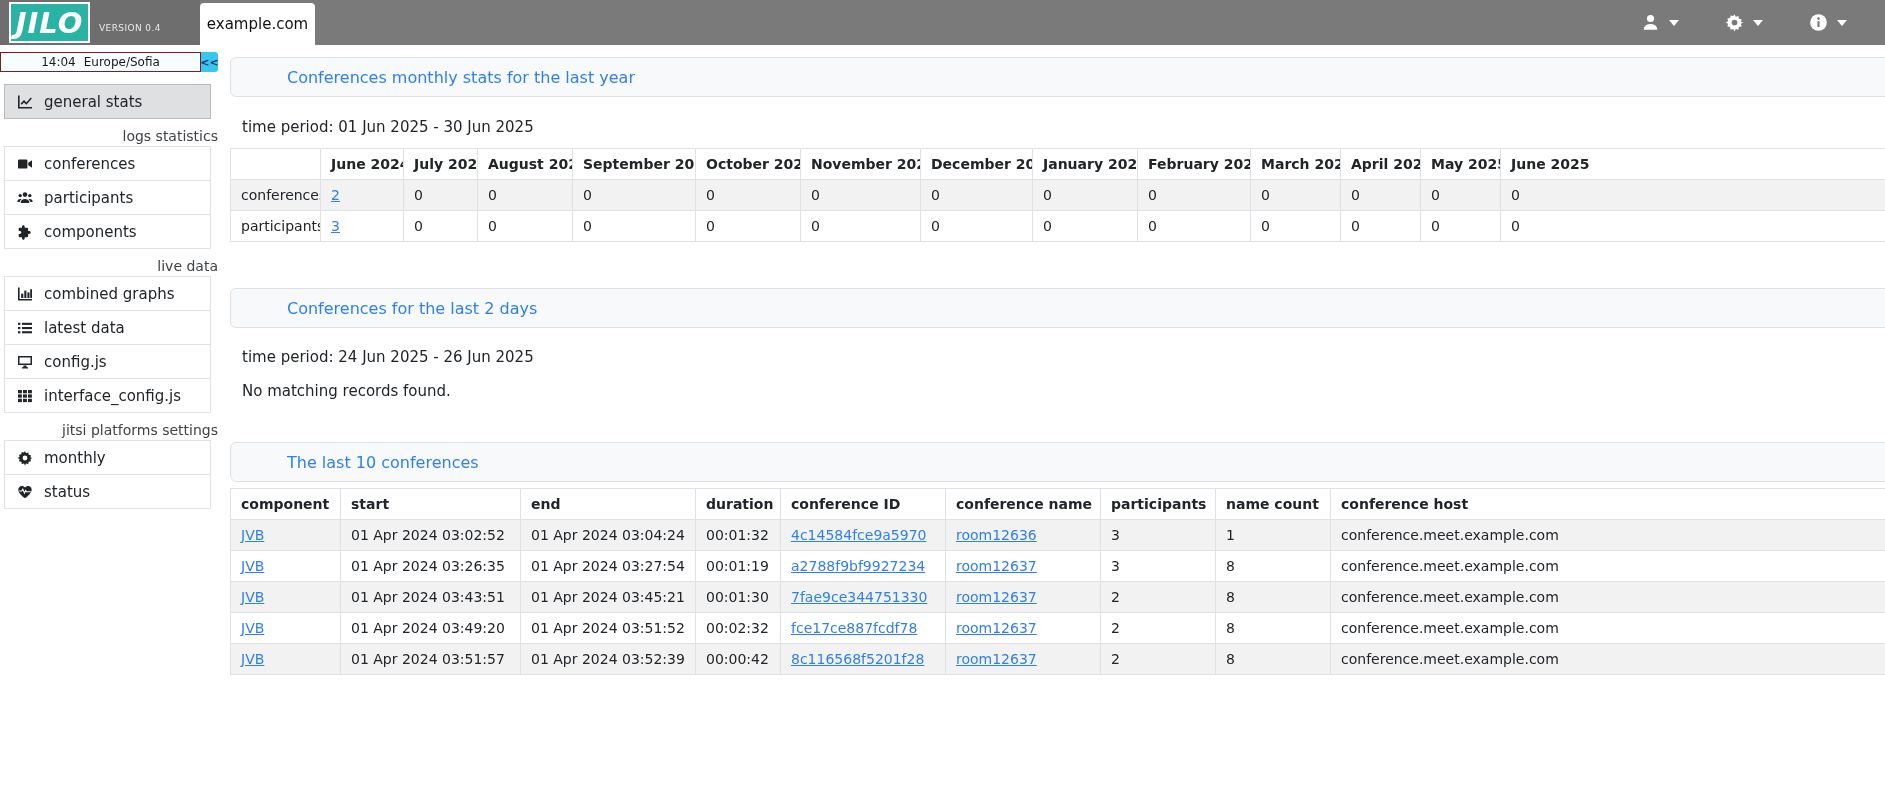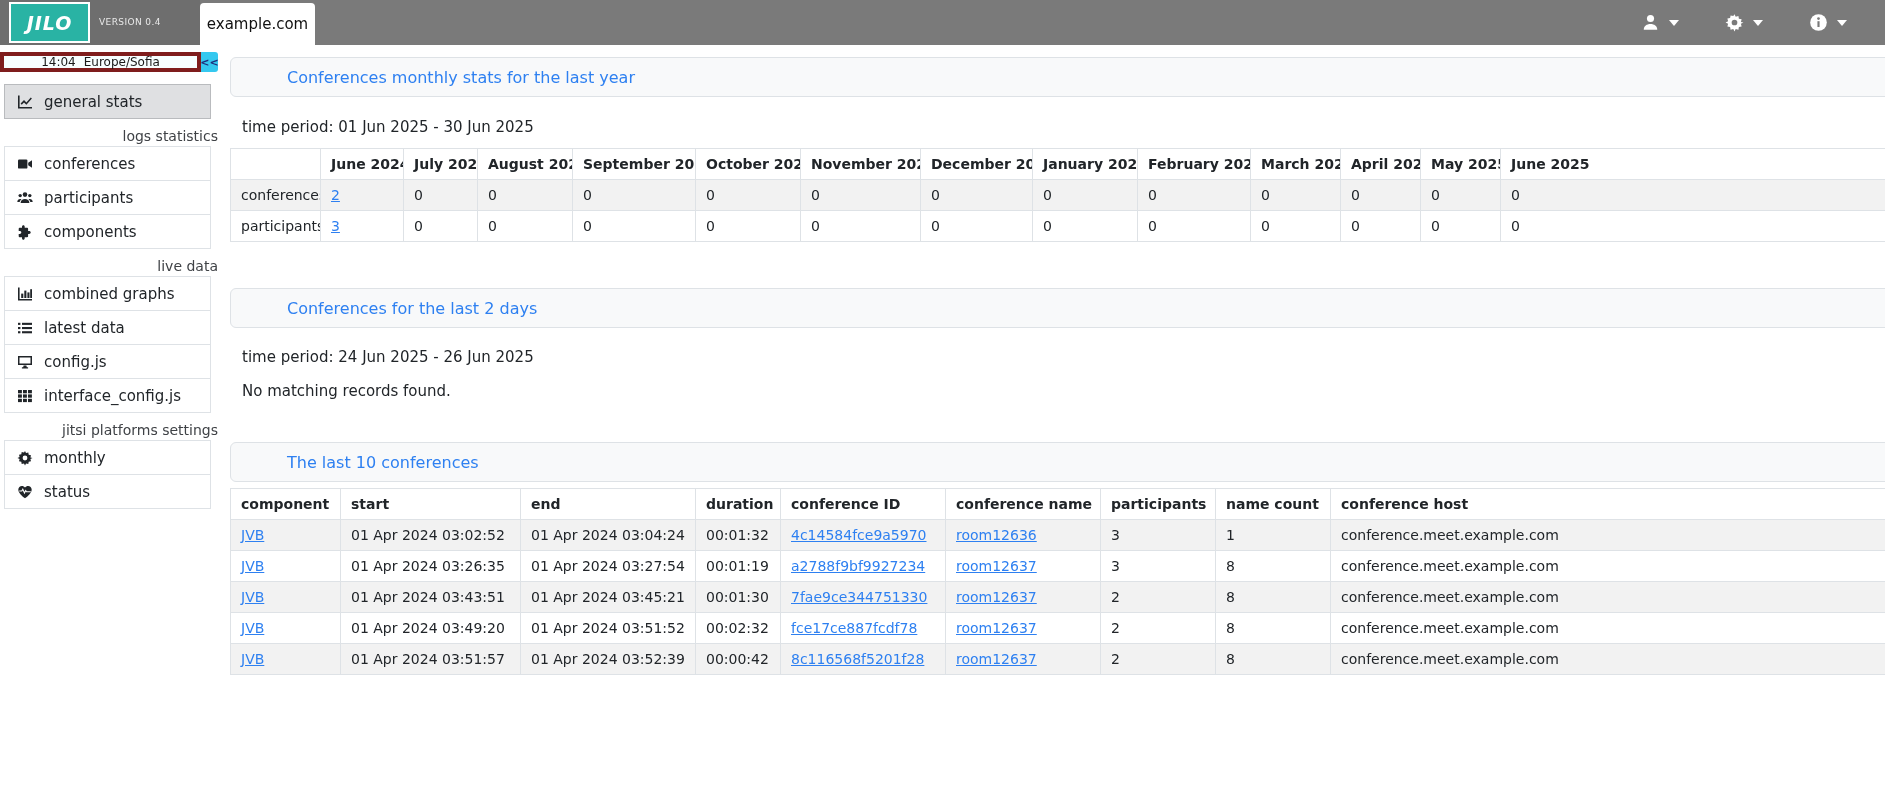--- a/index.html
+++ b/index.html
@@ -5,34 +5,34 @@
   * { margin:0; padding:0; box-sizing:border-box; }
   html,body { width:1885px; height:809px; overflow:hidden; background:#fff;
               font-family:"DejaVu Sans","Liberation Sans",sans-serif; color:#212529; }
   #stage { position:relative; width:1885px; height:809px; }
 
   
   .header { position:absolute; top:0; left:0; width:1885px; height:45px; background:#7a7a7a; }
   .header-left-band { position:absolute; top:0; left:0; width:200px; height:45px; background:#6e6e6e; }
   .logo-box { position:absolute; top:2px; left:9px; width:81px; height:41px; background:#29b3a4;
               border:2px solid #ffffff; display:flex; align-items:center; justify-content:center; }
-  .logo-text { color:#fff; font-size:19px; font-weight:bold; font-style:italic; letter-spacing:1px; }
-  .version-text { position:absolute; top:17px; left:99px; color:#e9e9e9; font-size:9px; letter-spacing:.4px; }
+  .logo-text { color:#fff; font-size:29px; font-weight:bold; font-style:italic; letter-spacing:1px; }
+  .version-text { position:absolute; top:23px; left:99px; color:#e9e9e9; font-size:9px; letter-spacing:.4px; }
   .platform-tab { position:absolute; top:3px; left:200px; width:115px; height:42px; background:#ffffff;
                   border-radius:4px 4px 0 0; display:flex; align-items:center; justify-content:center;
                   font-size:15px; color:#111; }
   .header-icons { position:absolute; top:0; right:38px; height:45px; display:flex; align-items:center; gap:46px; }
   .hicon-group { display:flex; align-items:center; gap:9px; cursor:pointer; }
   .hicon { width:19px; height:19px; fill:#ffffff; }
   .caret-down { width:0; height:0; border-left:5px solid transparent; border-right:5px solid transparent;
                 border-top:6px solid #ffffff; }
 
   
   .clock-bar { position:absolute; top:52px; left:0; width:218px; height:20px; display:flex; }
-  .clock-input { width:201px; height:20px; border:4px solid #7f1d1d; background:#f7feff;
+  .clock-input { width:201px; height:20px; border:1px solid #7f1d1d; background:#f7feff;
                  font-size:12px; color:#1a1a1a; display:flex; align-items:center; justify-content:center; gap:8px; }
   .clock-collapse { width:17px; height:20px; background:#35c8ef; color:#1f2d7a; font-size:11px; font-weight:bold;
                     display:flex; align-items:center; justify-content:center; border-radius:0 3px 3px 0; cursor:pointer; }
   .side-menu { position:absolute; top:85px; left:4px; width:218px; }
   .side-item { width:207px; height:35px; margin-top:-1px; background:#fff; border:1px solid #dee2e6;
                display:flex; align-items:center; padding-left:11px; font-size:15px; color:#212529; cursor:pointer; }
   .side-item.active { background:#dfe0e2; border-color:#b9bbbe; position:relative; z-index:2; }
   .side-item .sicon { width:18px; height:16px; margin-right:10px; display:flex; align-items:center; justify-content:center; }
   .side-item .sicon svg { width:16px; height:16px; fill:#212529; }
   .side-section-label { width:216px; height:28px; line-height:34px; text-align:right; padding-right:2px;

